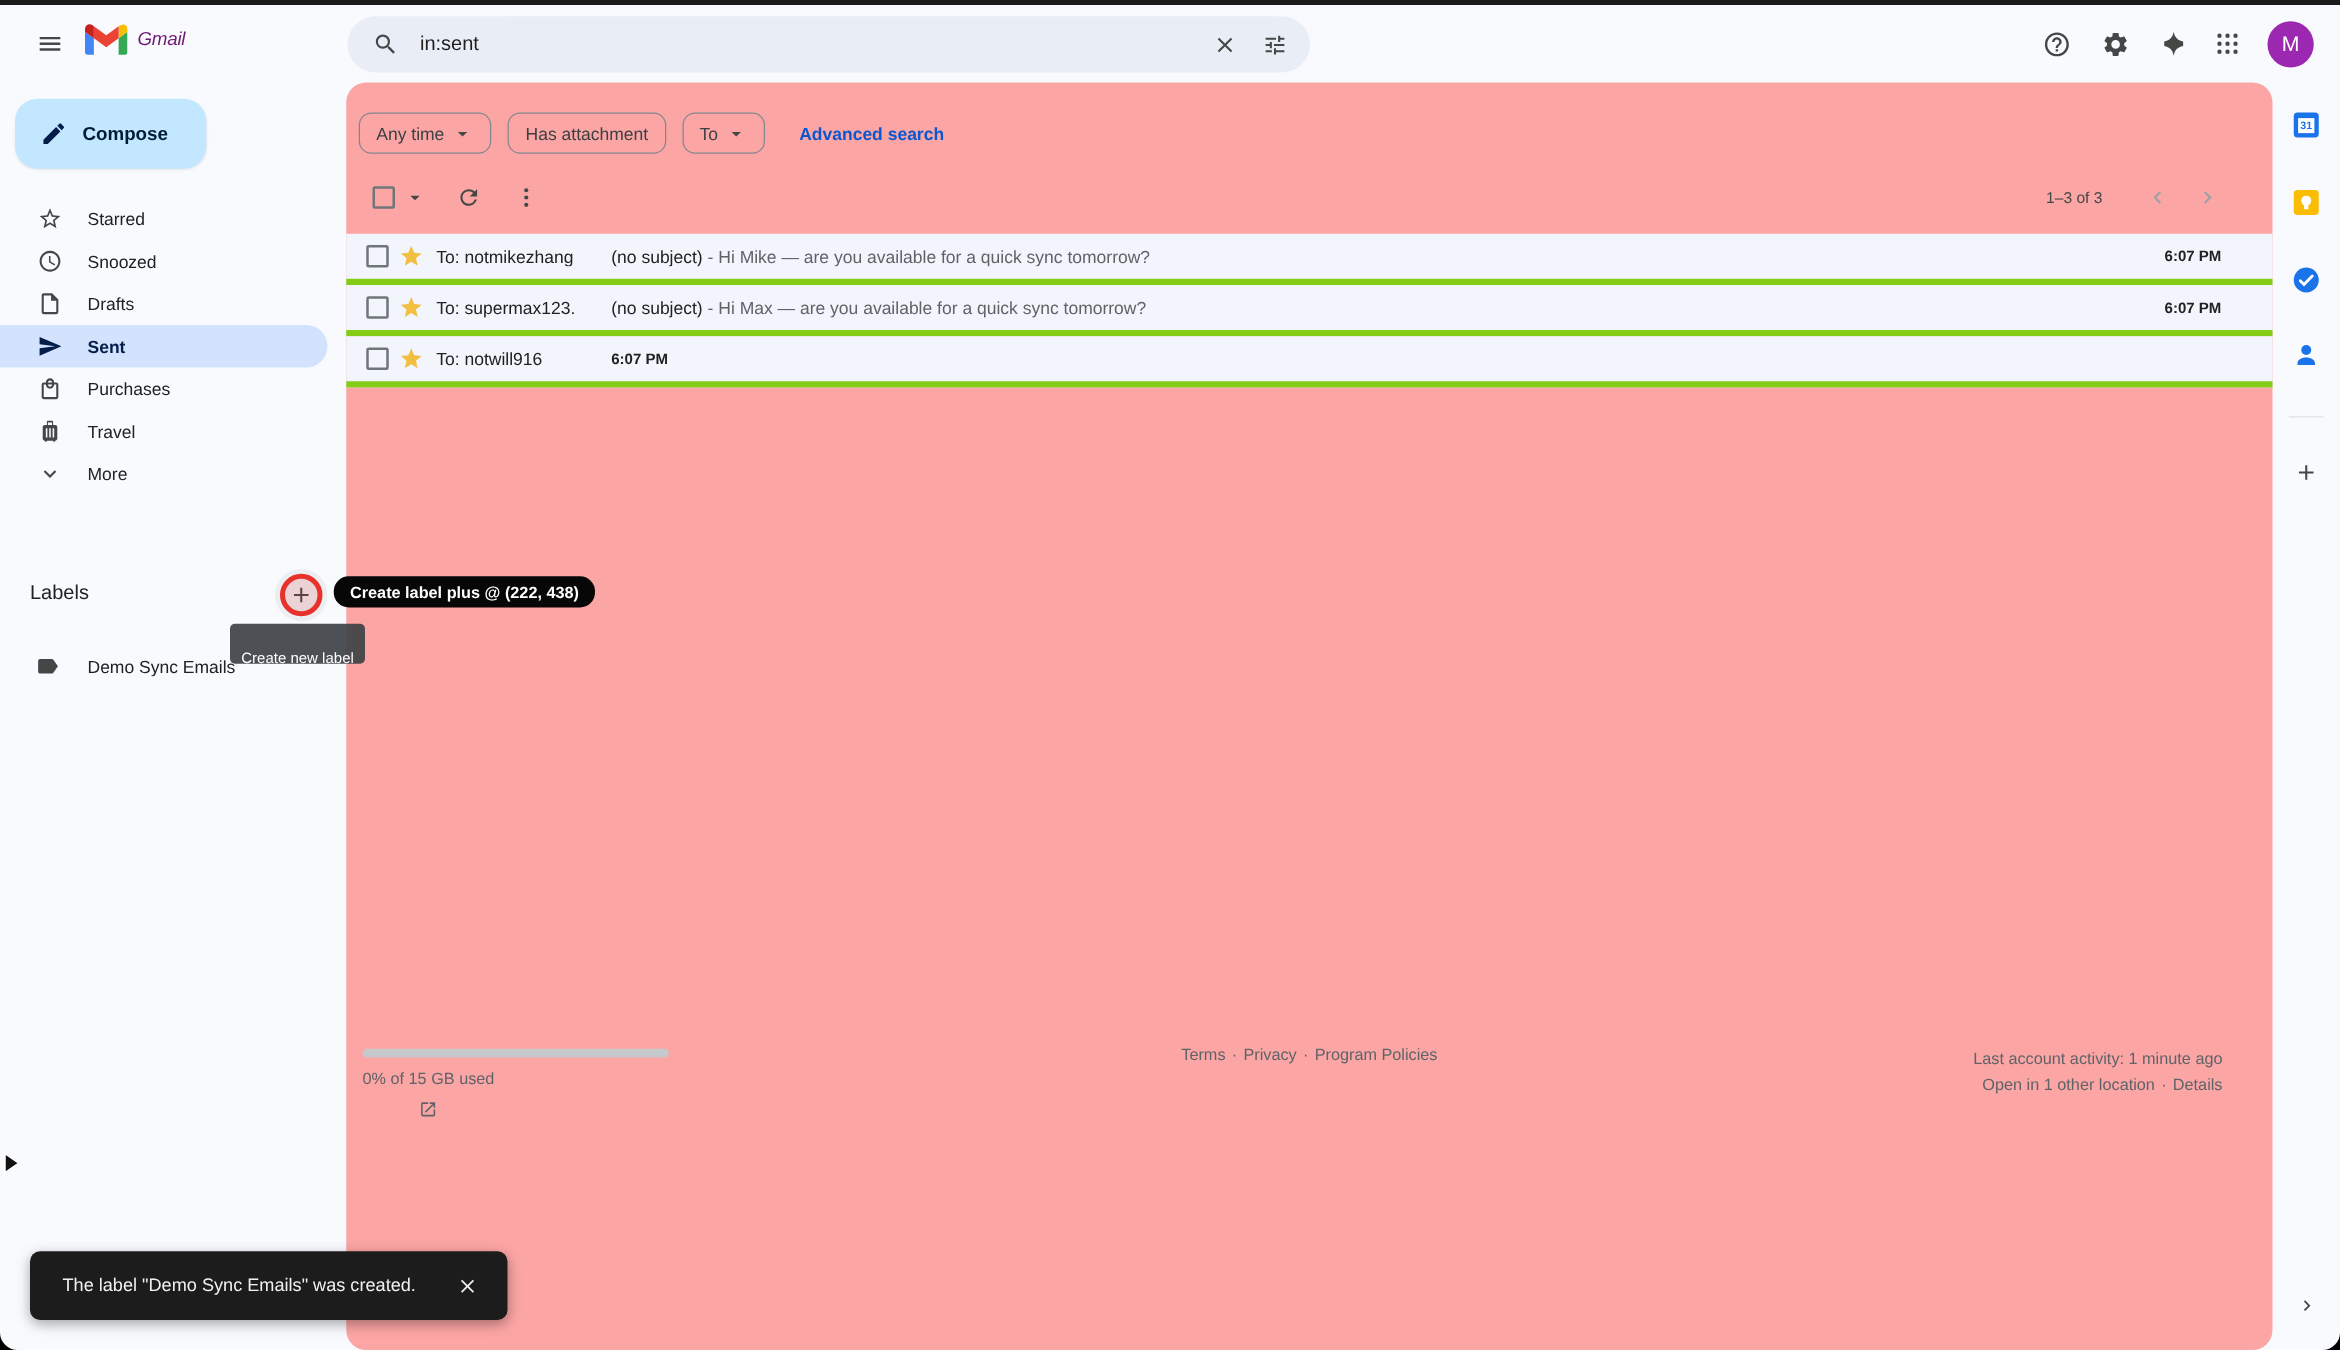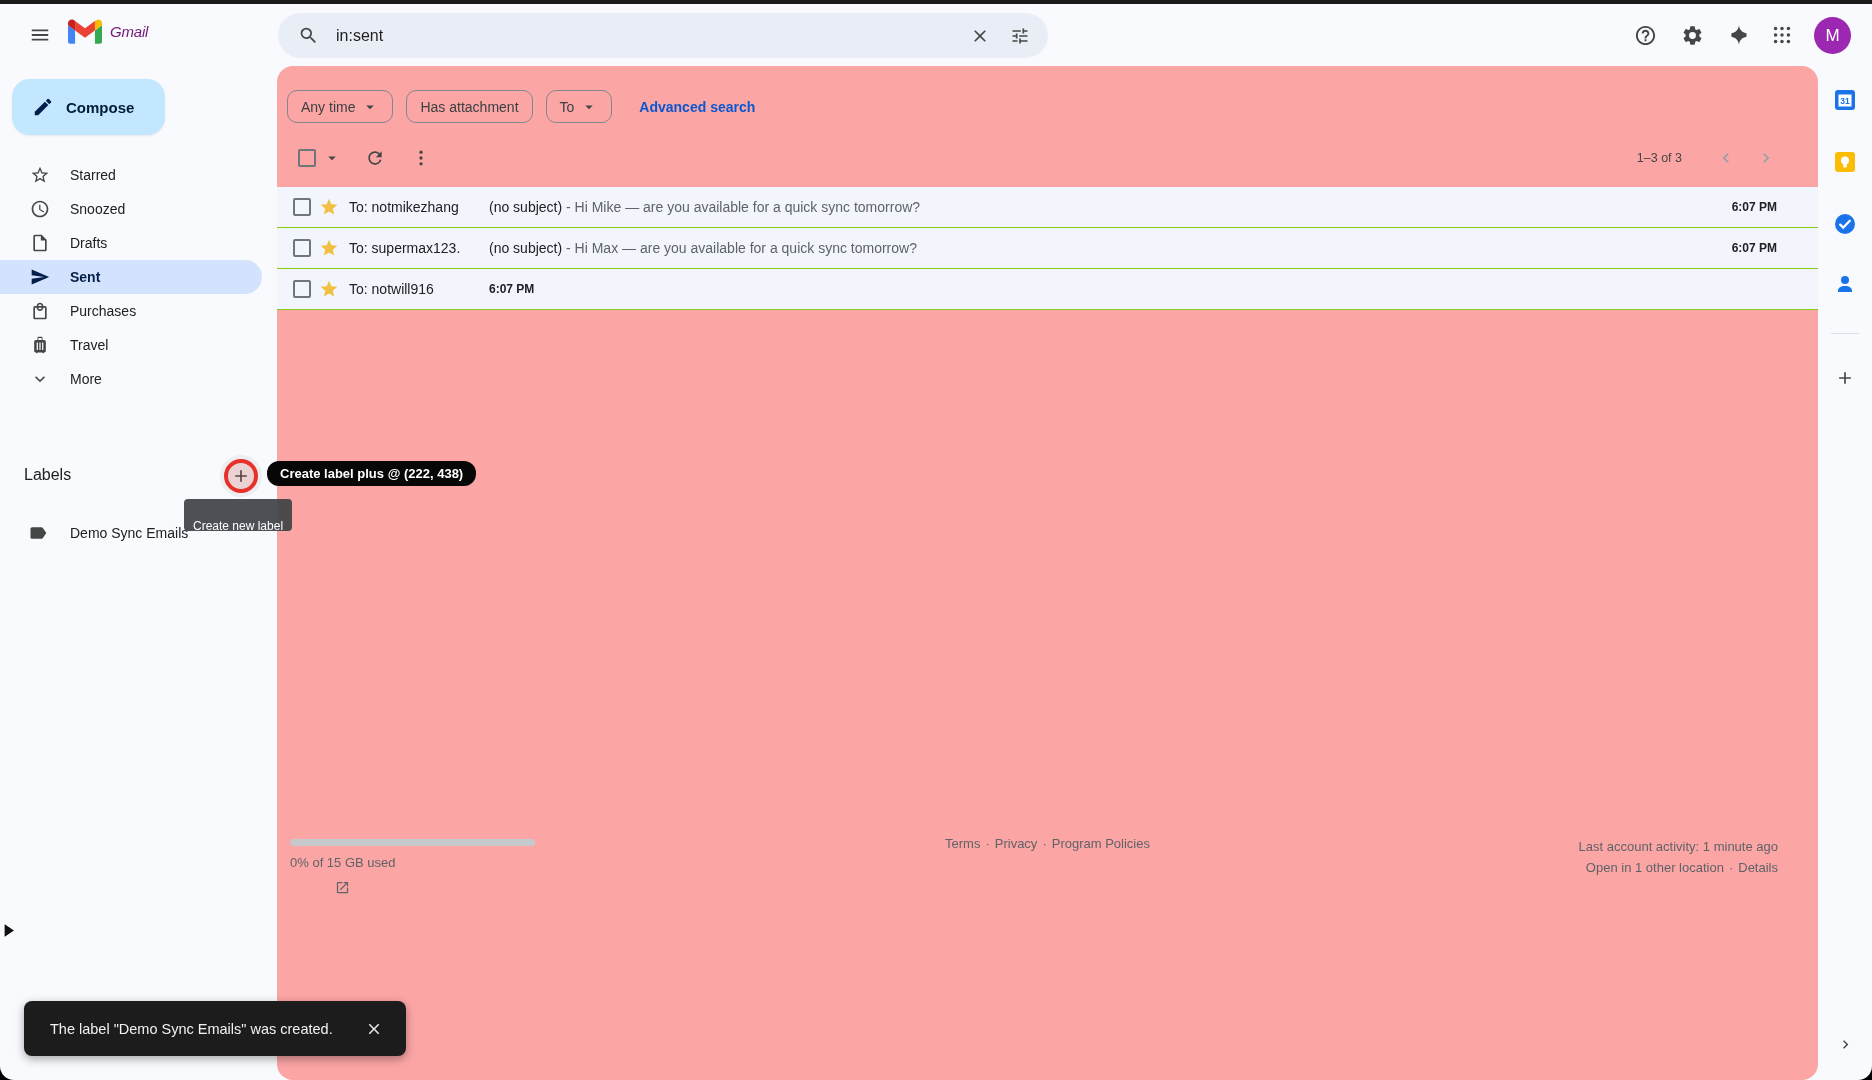--- a/index.html
+++ b/index.html
@@ -58,21 +58,21 @@
   .cbx{width:18px;height:18px;border:2px solid #70757a;border-radius:2px;cursor:pointer;flex:0 0 auto;}
   .tb-caret{margin-left:7px;cursor:pointer;display:flex;}
   .tb-ic{width:40px;height:40px;border-radius:50%;display:flex;align-items:center;justify-content:center;cursor:pointer;}
   .tb-ic svg{fill:#444746;}
   .pager{margin-left:auto;display:flex;align-items:center;padding-right:34px;gap:4px;}
   .pager .count{font-size:12.5px;color:#444746;margin-right:22px;}
   .pg-btn{width:36px;height:36px;border-radius:50%;display:flex;align-items:center;justify-content:center;cursor:pointer;}
   .pg-btn svg{fill:#9aa0a6;}
 
   .maillist{position:absolute;left:0;top:121px;width:100%;}
-  .mrow{height:41px;background:#f2f6fc;border-bottom:1px solid #84cc16;display:flex;align-items:center;
+  .mrow{height:41px;background:#f2f6fc;border-bottom:5px solid #84cc16;display:flex;align-items:center;
     padding:0 41px 0 16px;cursor:pointer;}
   .mrow .cbx{margin-right:8px;}
   .mrow .star{margin-right:10px;flex:0 0 auto;cursor:pointer;}
   .mrow .to{width:140px;font-size:14px;color:#202124;white-space:nowrap;overflow:hidden;flex:0 0 auto;}
   .mrow .body{flex:1;font-size:14px;white-space:nowrap;overflow:hidden;text-overflow:ellipsis;margin-right:16px;}
   .mrow .subj{color:#202124;}
   .mrow .snip{color:#5f6368;}
   .mrow .time{font-size:12px;font-weight:bold;color:#202124;flex:0 0 auto;}
 
   .hbar{position:absolute;left:13px;top:773px;width:245px;height:7px;border-radius:4px;background:#c6c9cc;cursor:pointer;}

